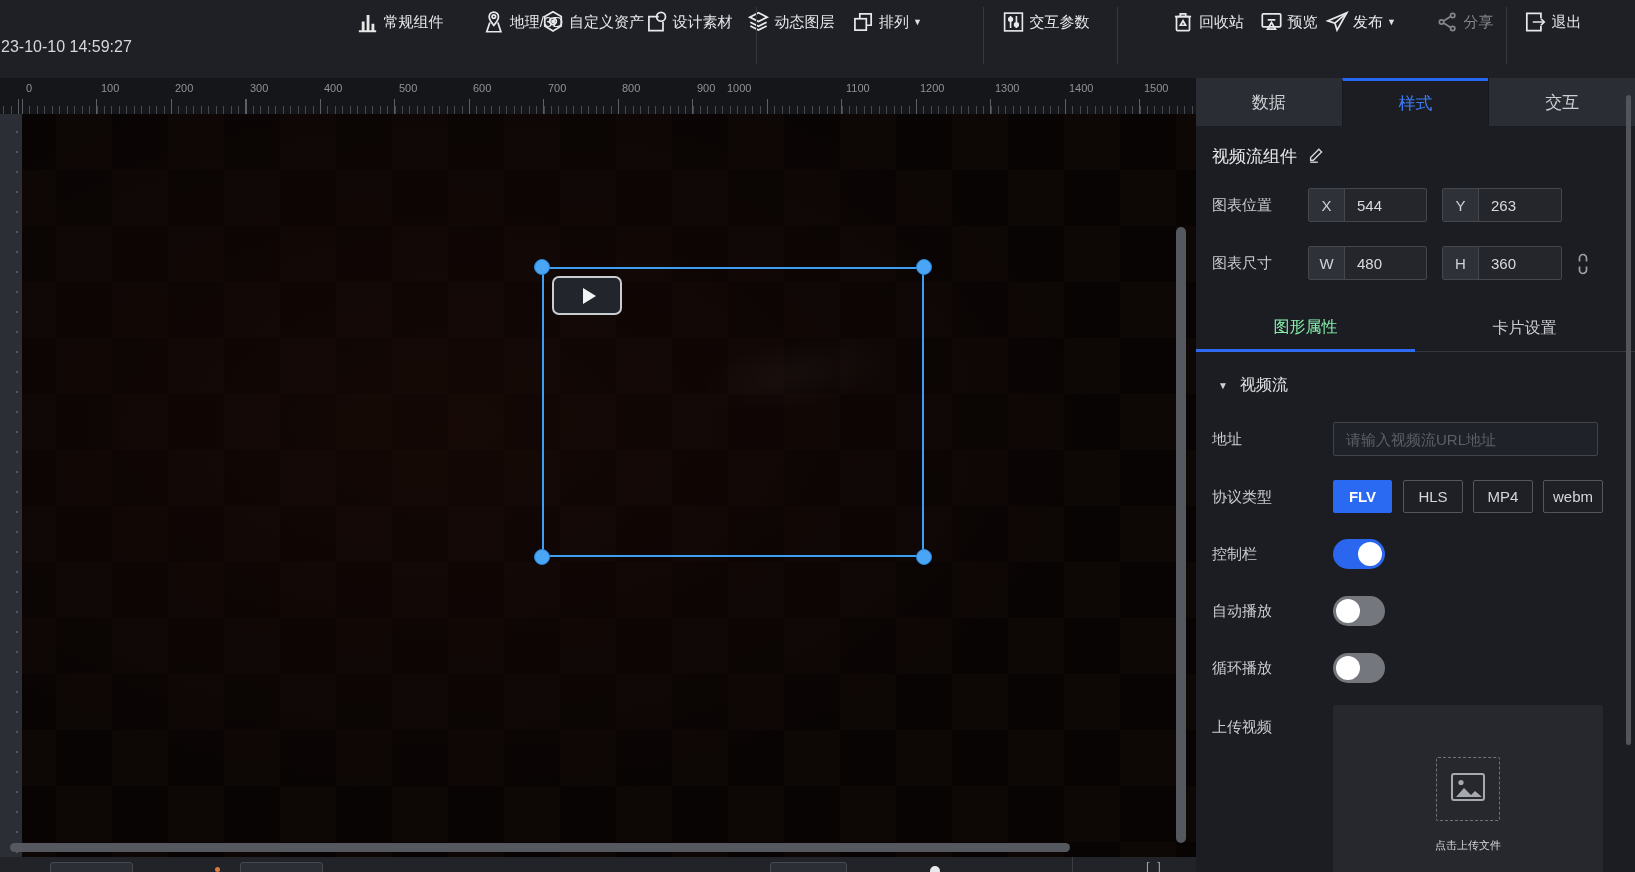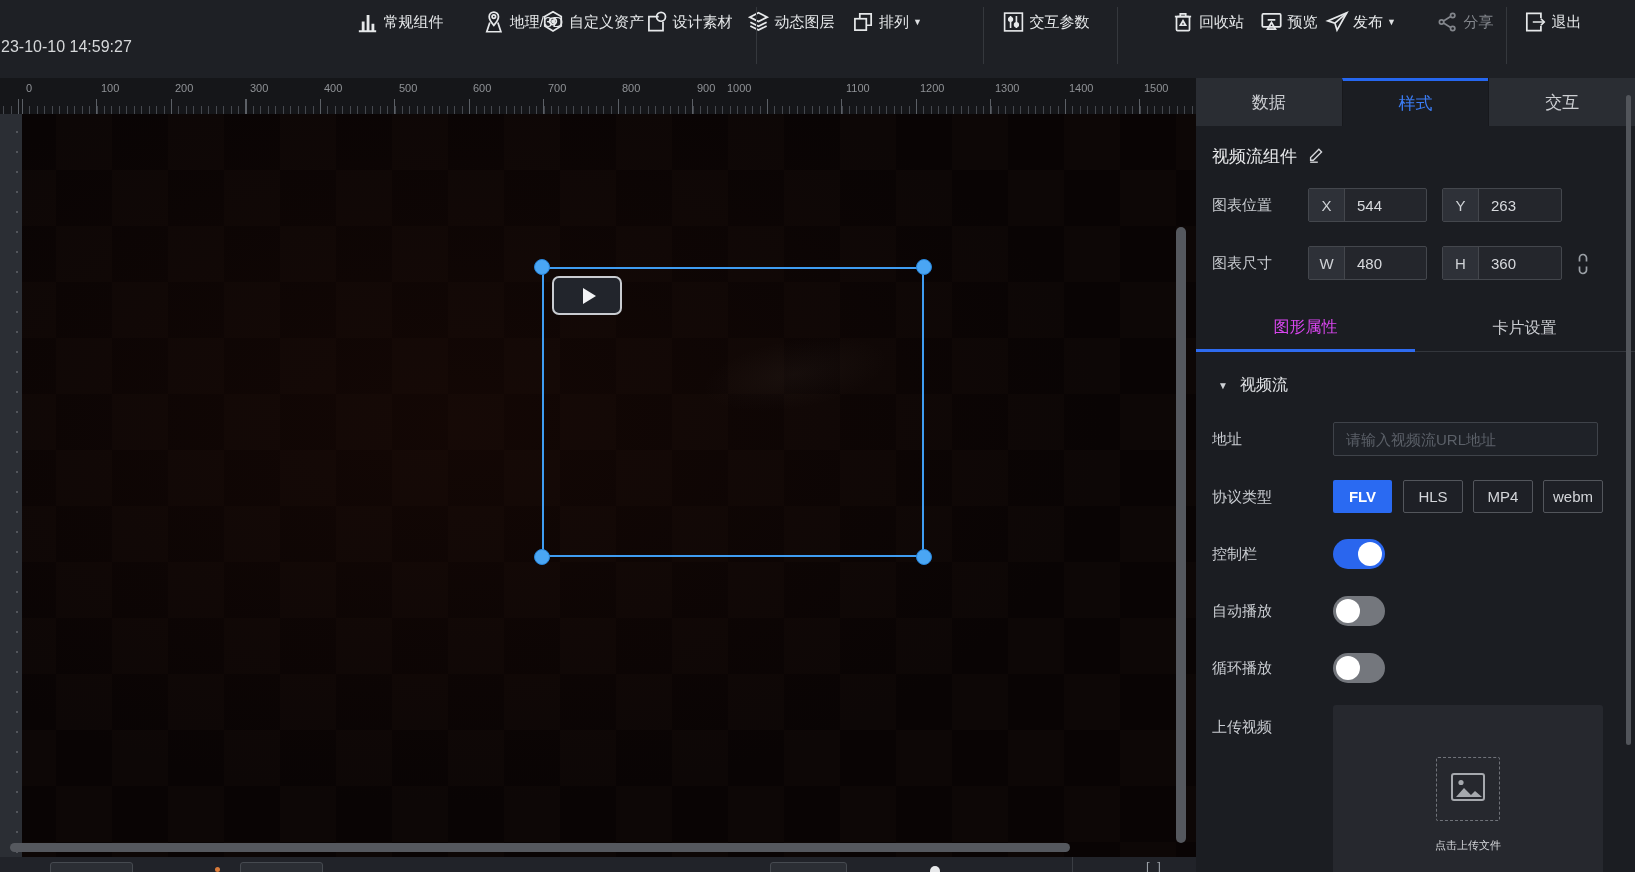--- a/index.html
+++ b/index.html
@@ -80,21 +80,21 @@
 
   .field { position:absolute; top:0; width:119px; height:34px; background:#24262c; border:1px solid #44474d;
     border-radius:2px; display:flex; align-items:center; overflow:hidden; }
   .fpre { width:36px; height:100%; background:#2e3138; border-right:1px solid #44474d;
     display:flex; align-items:center; justify-content:center; color:#cfd2d6; font-size:15px; }
   .fval { flex:1; padding-left:12px; color:#d8dade; font-size:15px; }
 
   #subtabs { position:absolute; left:0; top:227px; width:439px; height:47px; border-bottom:1px solid #33363c; }
   .stab { position:absolute; top:0; width:219px; height:47px; display:flex; align-items:center; justify-content:center;
     font-size:16px; color:#c9cbd0; cursor:pointer; }
-  .stab.active { color:#d946ef; border-bottom:3px solid #2e6bf0; }
+  .stab.active { color:#86efac; border-bottom:3px solid #2e6bf0; }
 
   #section-hdr { position:absolute; left:22px; top:297px; display:flex; align-items:center; gap:12px; cursor:pointer; }
   #section-hdr .car { font-size:10px; color:#ced1d5; }
   #section-hdr .st { font-size:16px; color:#e2e4e7; }
 
   #addr-input { position:absolute; left:137px; top:0; width:265px; height:34px; background:#1f2228;
     border:1px solid #3f434a; border-radius:2px; color:#d8dade; font-size:15px; padding:0 12px;
     font-family:"Liberation Sans", sans-serif; outline:none; }
   #addr-input::placeholder { color:#5b6068; }
 

